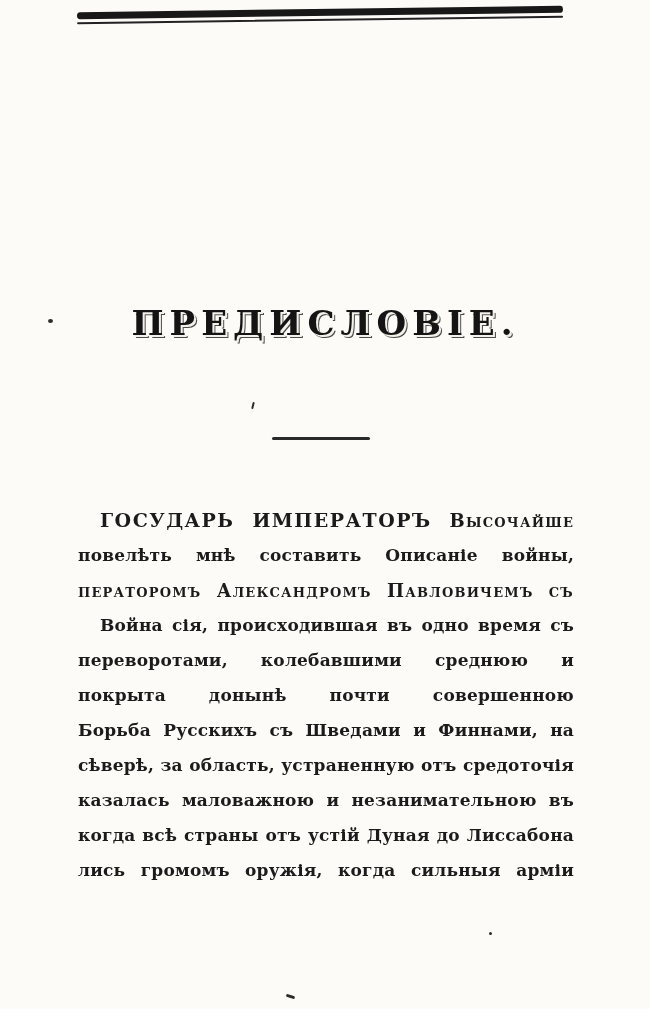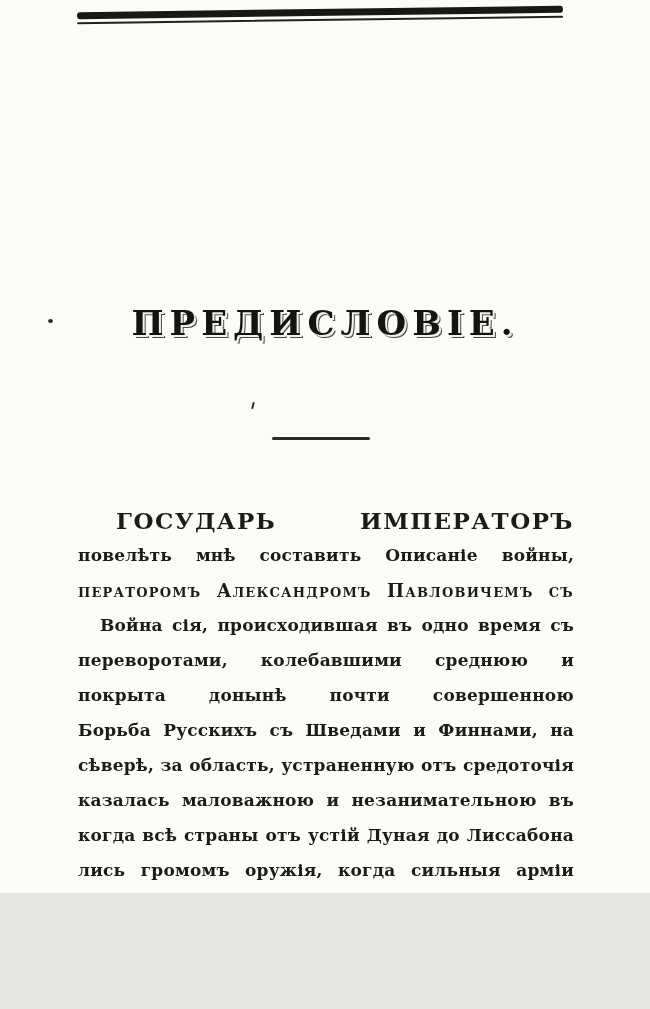--- a/index.html
+++ b/index.html
@@ -1,18 +1,18 @@
 <!DOCTYPE html>
 <html><head>
 <meta charset="utf-8">
 <style>
   html,body{margin:0;padding:0;background:#e8e6e1;}
   .page{
     position:relative;
-    width:650px;height:893px;
+    width:650px;height:1009px;
     margin:0 auto;
     background:#fcfbf8;
     overflow:hidden;
     font-family:"DejaVu Serif", serif;
     color:#1b1b1b;
   }
   
   .top-rule{
     position:absolute;left:77px;top:9px;width:486px;
     transform:rotate(-0.75deg);
@@ -44,21 +44,21 @@
     white-space:nowrap;
   }
   .line.just{
     text-align:justify;
     text-align-last:justify;
     white-space:normal;
     overflow:hidden;
   }
   .line.left{text-align:left;word-spacing:4px;}
   .line.indent{padding-left:22px;}
-  .seg-caps{font-size:23px;letter-spacing:1.5px;margin-left:16px;}
+  .seg-caps{font-size:19px;letter-spacing:1.5px;}
   .seg-sc{font-variant:small-caps;font-size:18px;letter-spacing:1.2px;}
   .seg-n{}
   
   .speck{position:absolute;background:#2c2c2c;border-radius:50%;}
   .speck.s1{left:48px;top:319px;width:5px;height:4px;}
   .speck.s2{left:252px;top:402px;width:2px;height:7px;border-radius:1px;transform:rotate(14deg);}
   .speck.s3{left:286px;top:995px;width:9px;height:3px;border-radius:2px;transform:rotate(18deg);}
   .speck.s4{left:489px;top:932px;width:3px;height:3px;}
 </style>
 </head>

